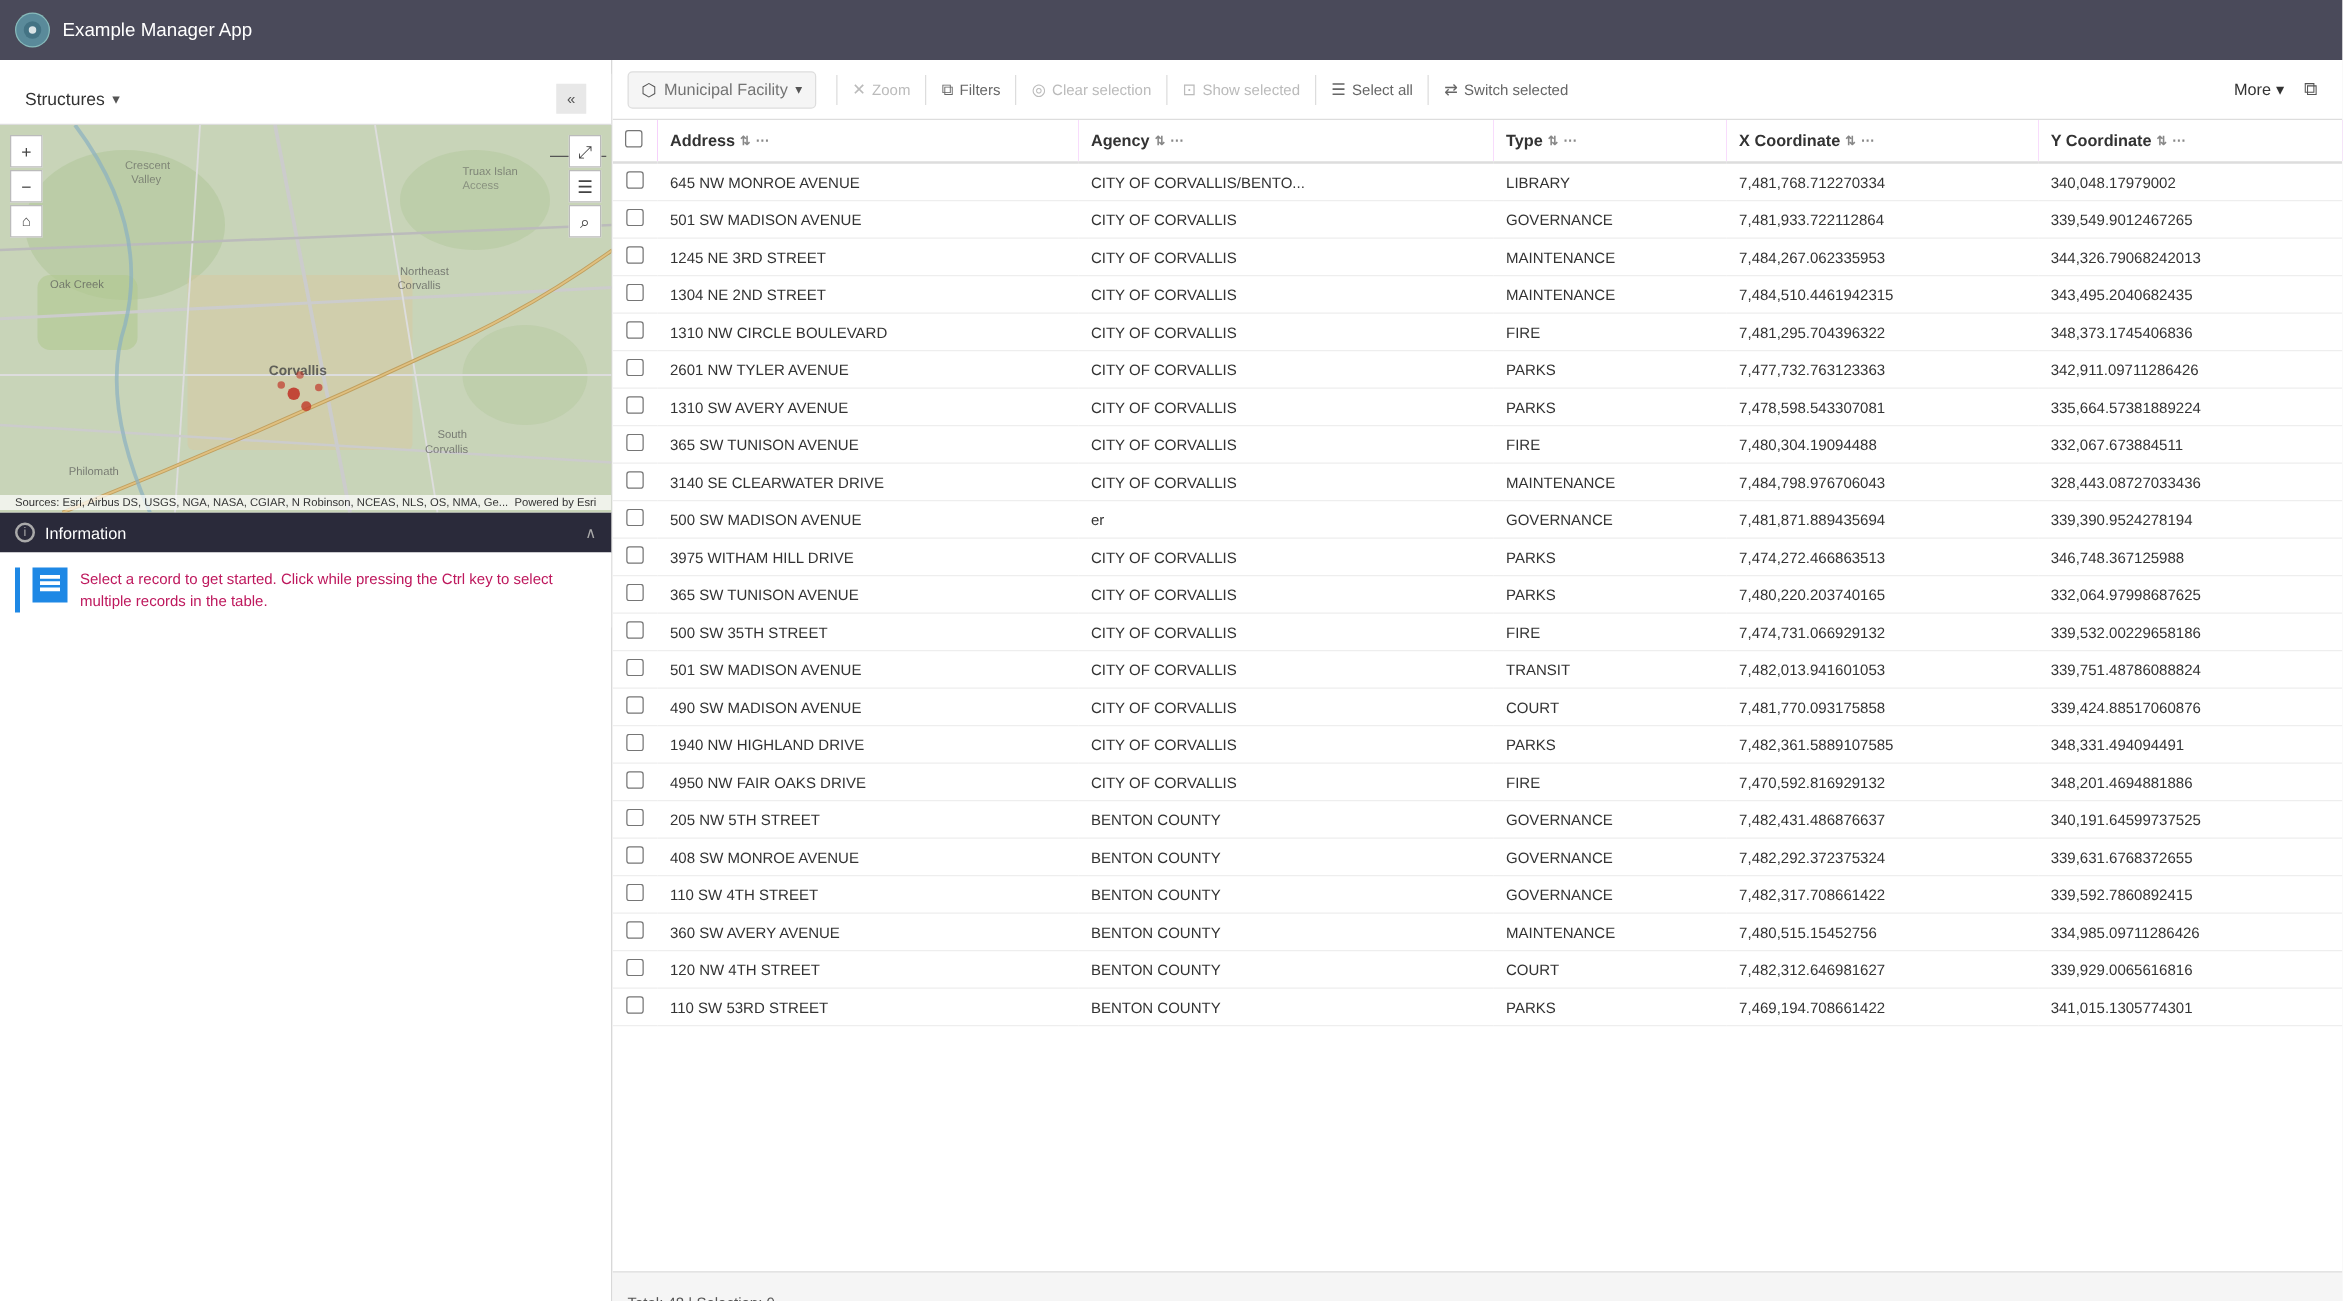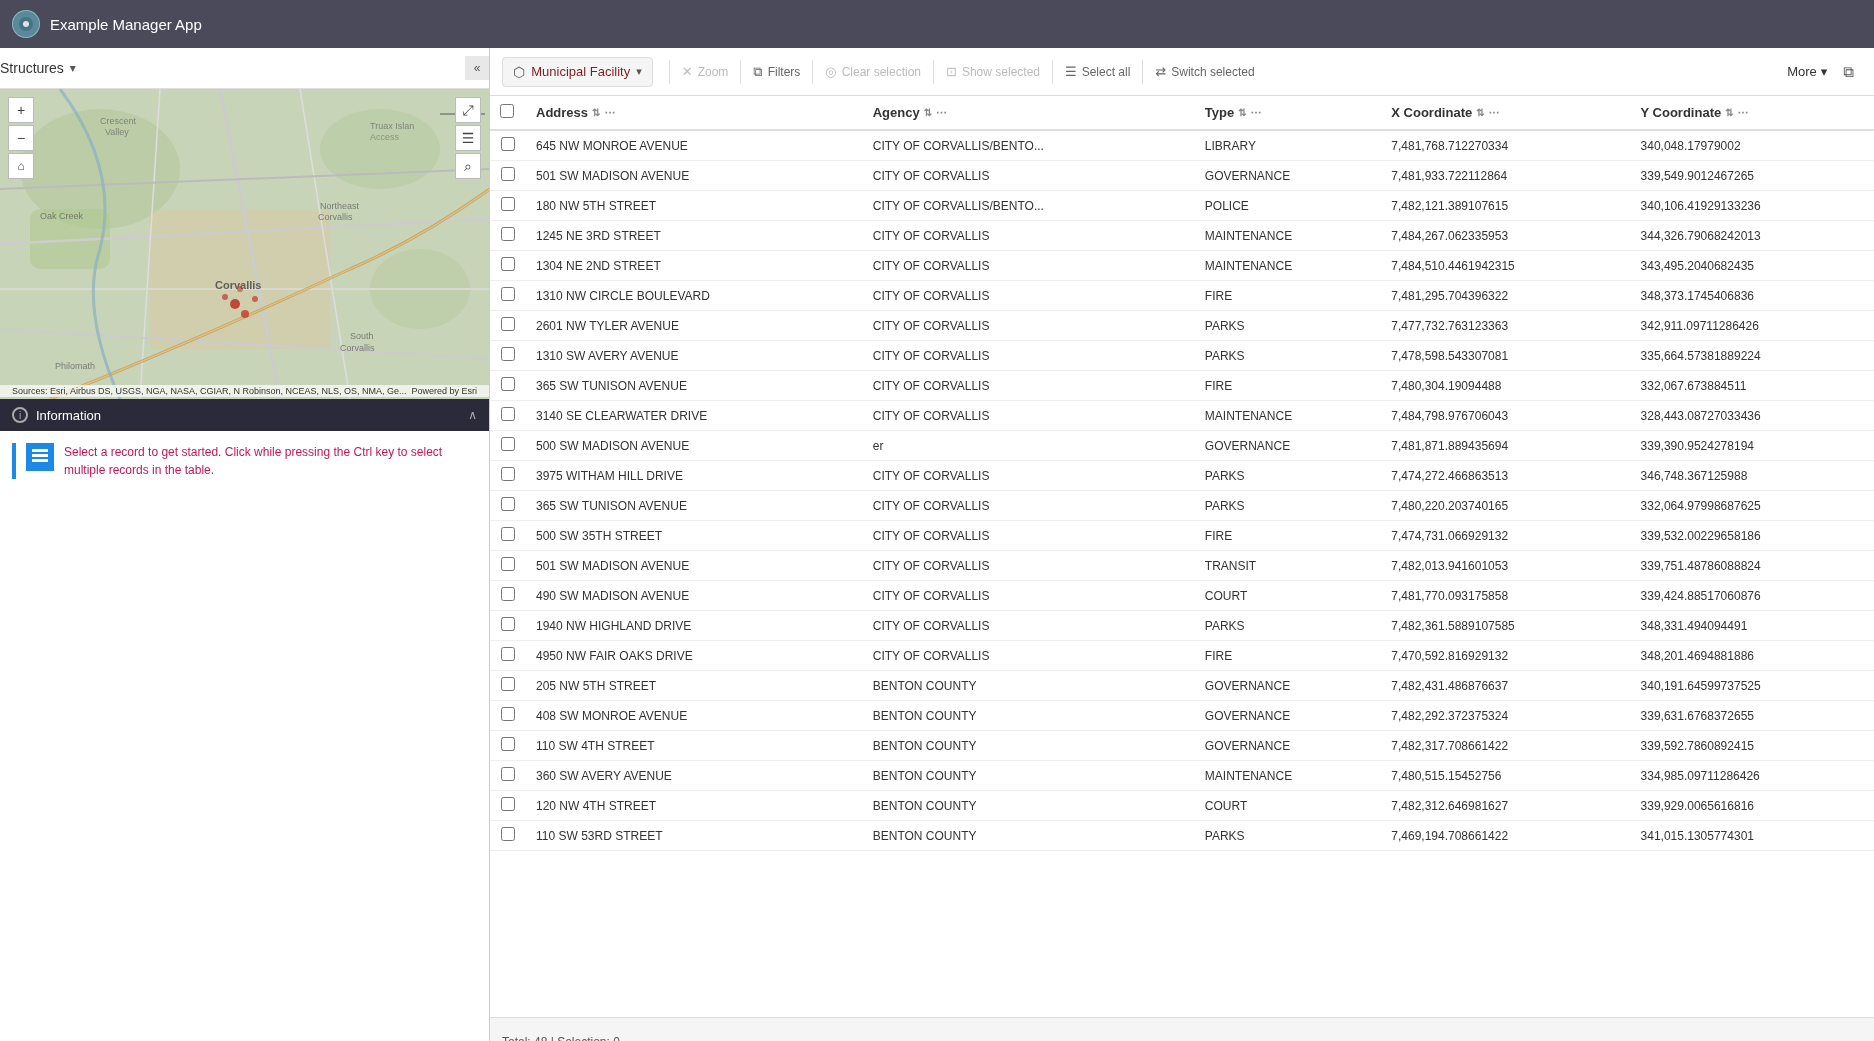--- a/index.html
+++ b/index.html
@@ -41,23 +41,24 @@
       flex-direction: column;
       background: #fff;
       border-right: 1px solid #ccc;
     }
 
     
     .structures-header {
       display: flex;
       align-items: center;
       justify-content: space-between;
-      padding: 8px 0;
+      padding: 8px 20px;
       background: #fff;
       border-bottom: 1px solid #ddd;
+      margin-top: 11px;
     }
     .structures-title {
       font-size: 14px;
       font-weight: 500;
       color: #333;
     }
     .structures-chevron {
       color: #555;
       font-size: 12px;
     }
@@ -196,21 +197,21 @@
       align-items: center;
       gap: 6px;
       padding: 6px 10px;
       background: #f5f5f5;
       border: 1px solid #ddd;
       border-radius: 4px;
       cursor: pointer;
       margin-right: 12px;
     }
     .layer-selector-icon { font-size: 14px; color: #555; }
-    .layer-selector-text { font-size: 13px; color: #7f1d1d; font-weight: 500; }
+    .layer-selector-text { font-size: 13px; color: #737373; font-weight: 500; }
     .layer-selector-chevron { font-size: 11px; color: #555; }
 
     .toolbar-divider {
       width: 1px;
       height: 24px;
       background: #ddd;
       margin: 0 4px;
     }
 
     .toolbar-btn {
@@ -558,28 +559,20 @@
             <tr>
               <td class="checkbox-col"><input type="checkbox" class="row-checkbox" style=""></td>
               <td>501 SW MADISON AVENUE</td>
               <td>CITY OF CORVALLIS</td>
               <td>GOVERNANCE</td>
               <td>7,481,933.722112864</td>
               <td>339,549.9012467265</td>
             </tr>
             <tr>
               <td class="checkbox-col"><input type="checkbox" class="row-checkbox" style=""></td>
-              <td>180 NW 5TH STREET</td>
-              <td>CITY OF CORVALLIS/BENTO...</td>
-              <td>POLICE</td>
-              <td>7,482,121.389107615</td>
-              <td>340,106.41929133236</td>
-            </tr>
-            <tr>
-              <td class="checkbox-col"><input type="checkbox" class="row-checkbox" style=""></td>
               <td>1245 NE 3RD STREET</td>
               <td>CITY OF CORVALLIS</td>
               <td>MAINTENANCE</td>
               <td>7,484,267.062335953</td>
               <td>344,326.79068242013</td>
             </tr>
             <tr>
               <td class="checkbox-col"><input type="checkbox" class="row-checkbox" style=""></td>
               <td>1304 NE 2ND STREET</td>
               <td>CITY OF CORVALLIS</td>

